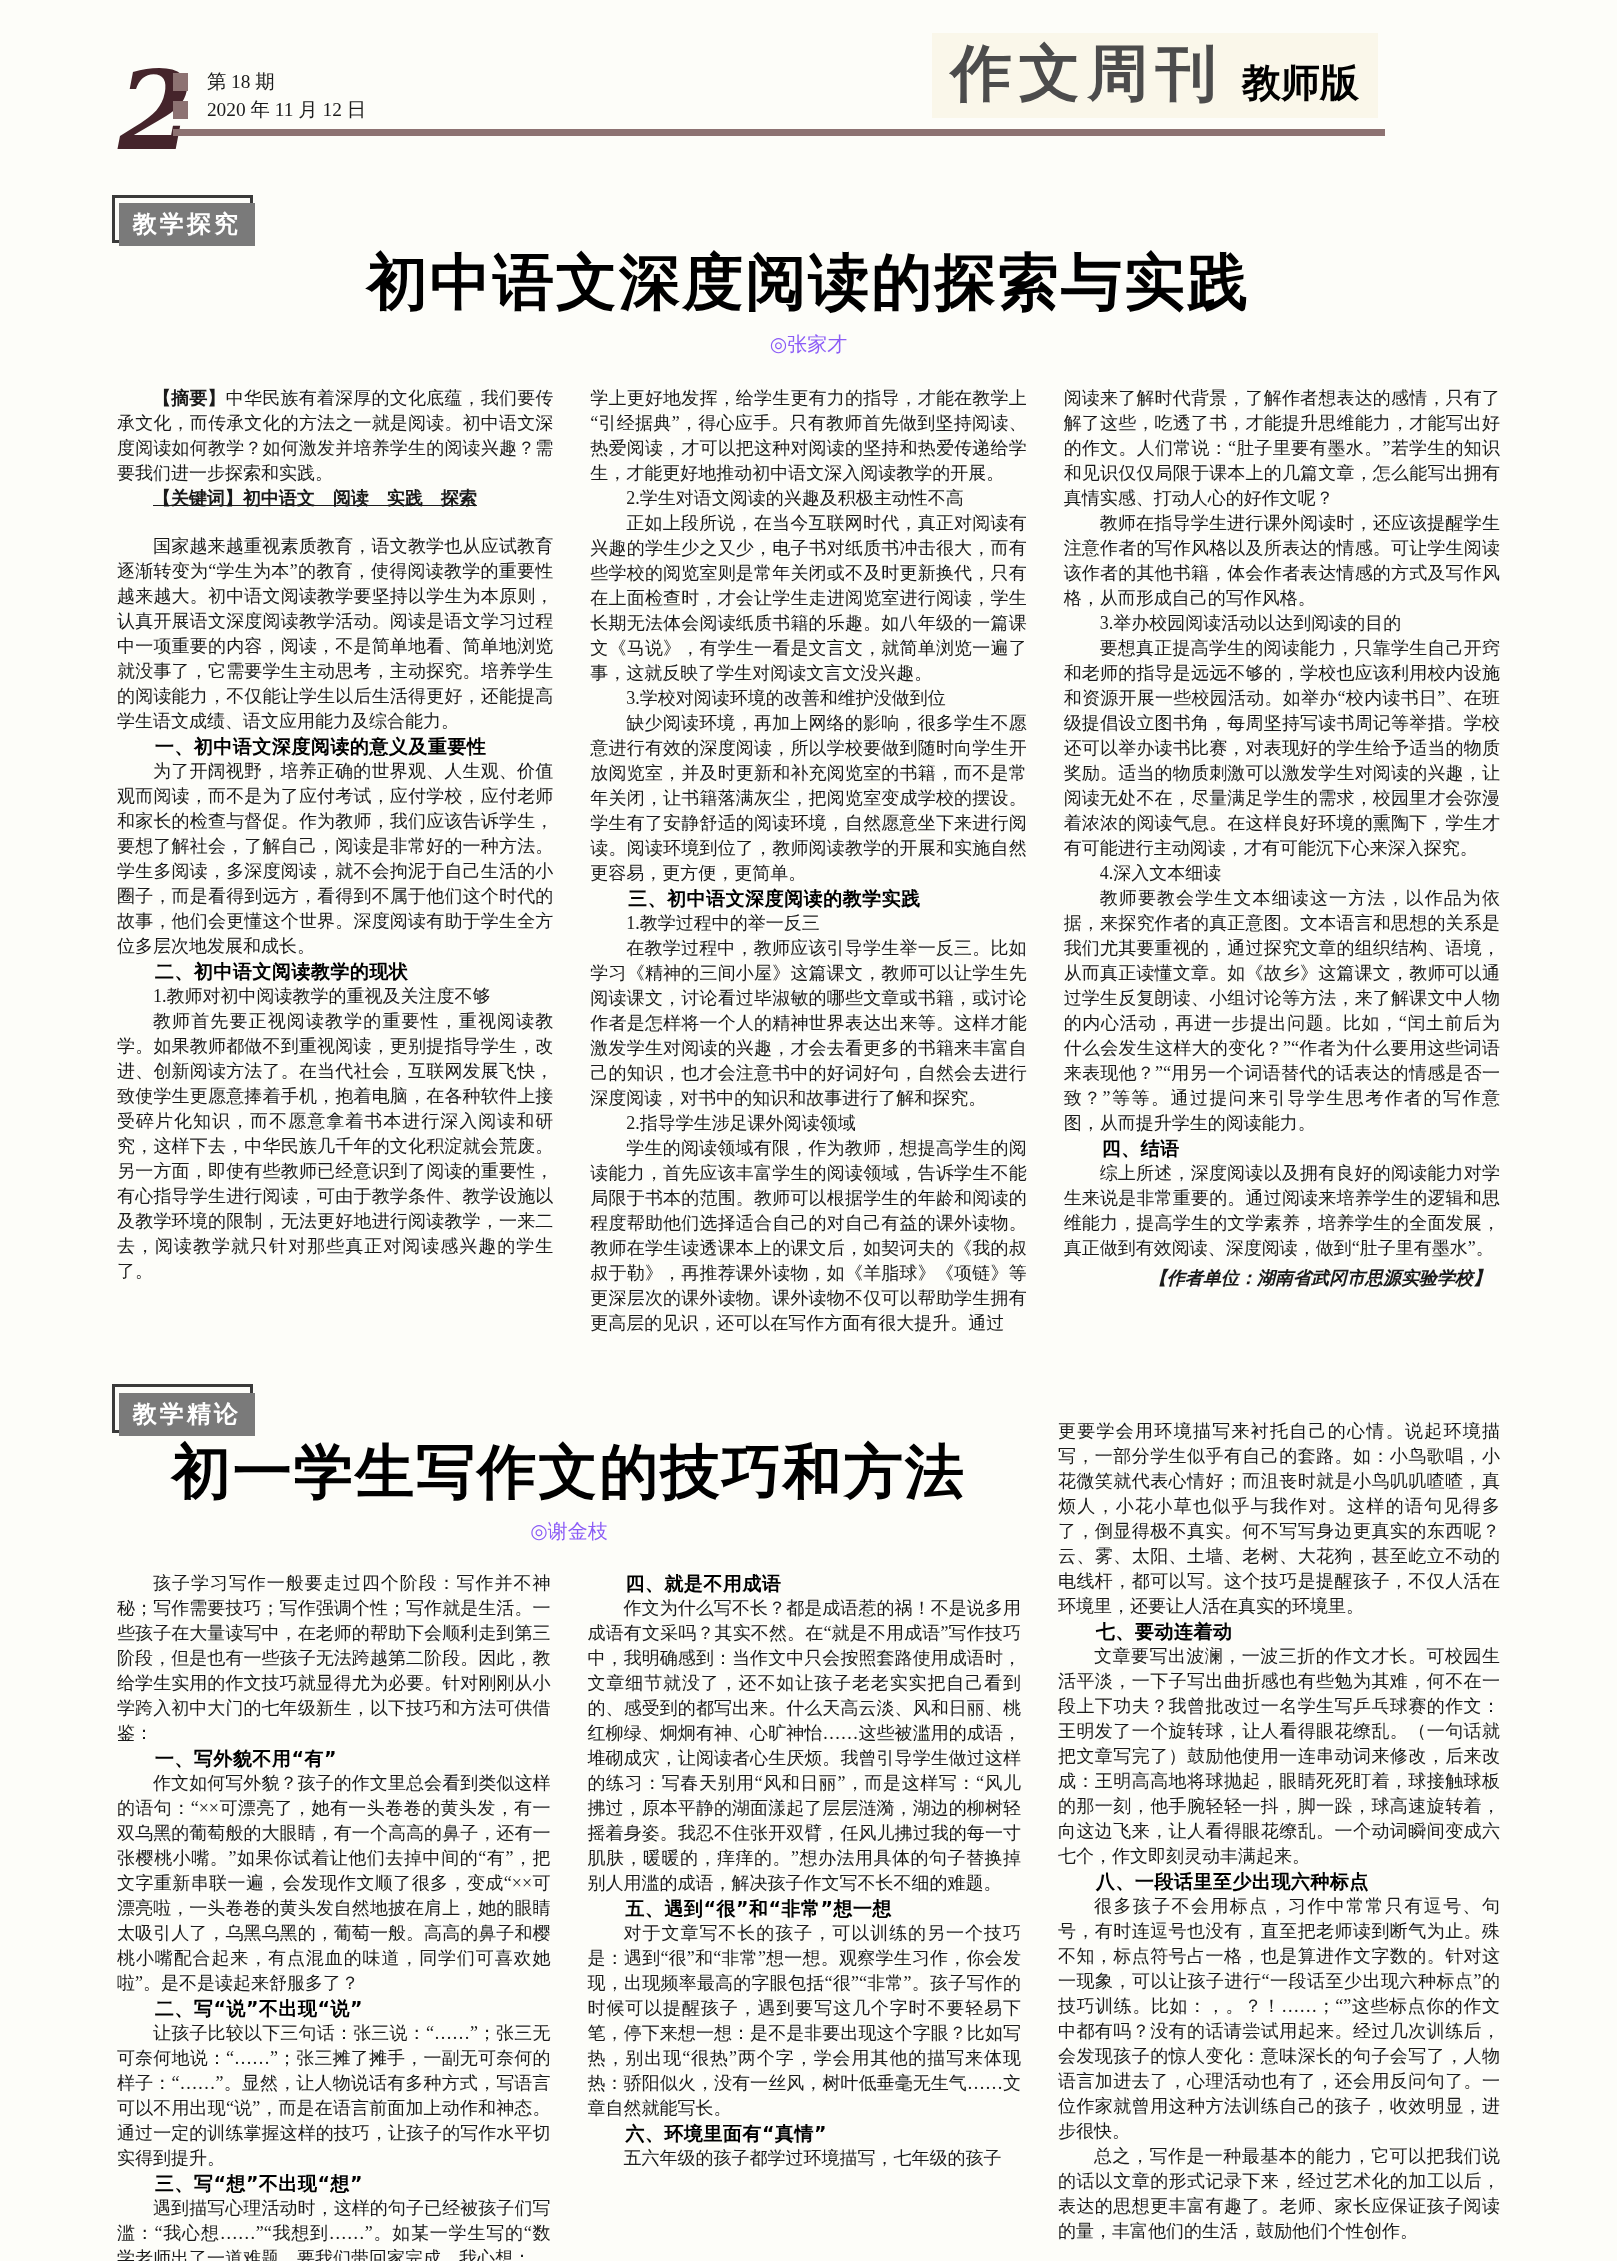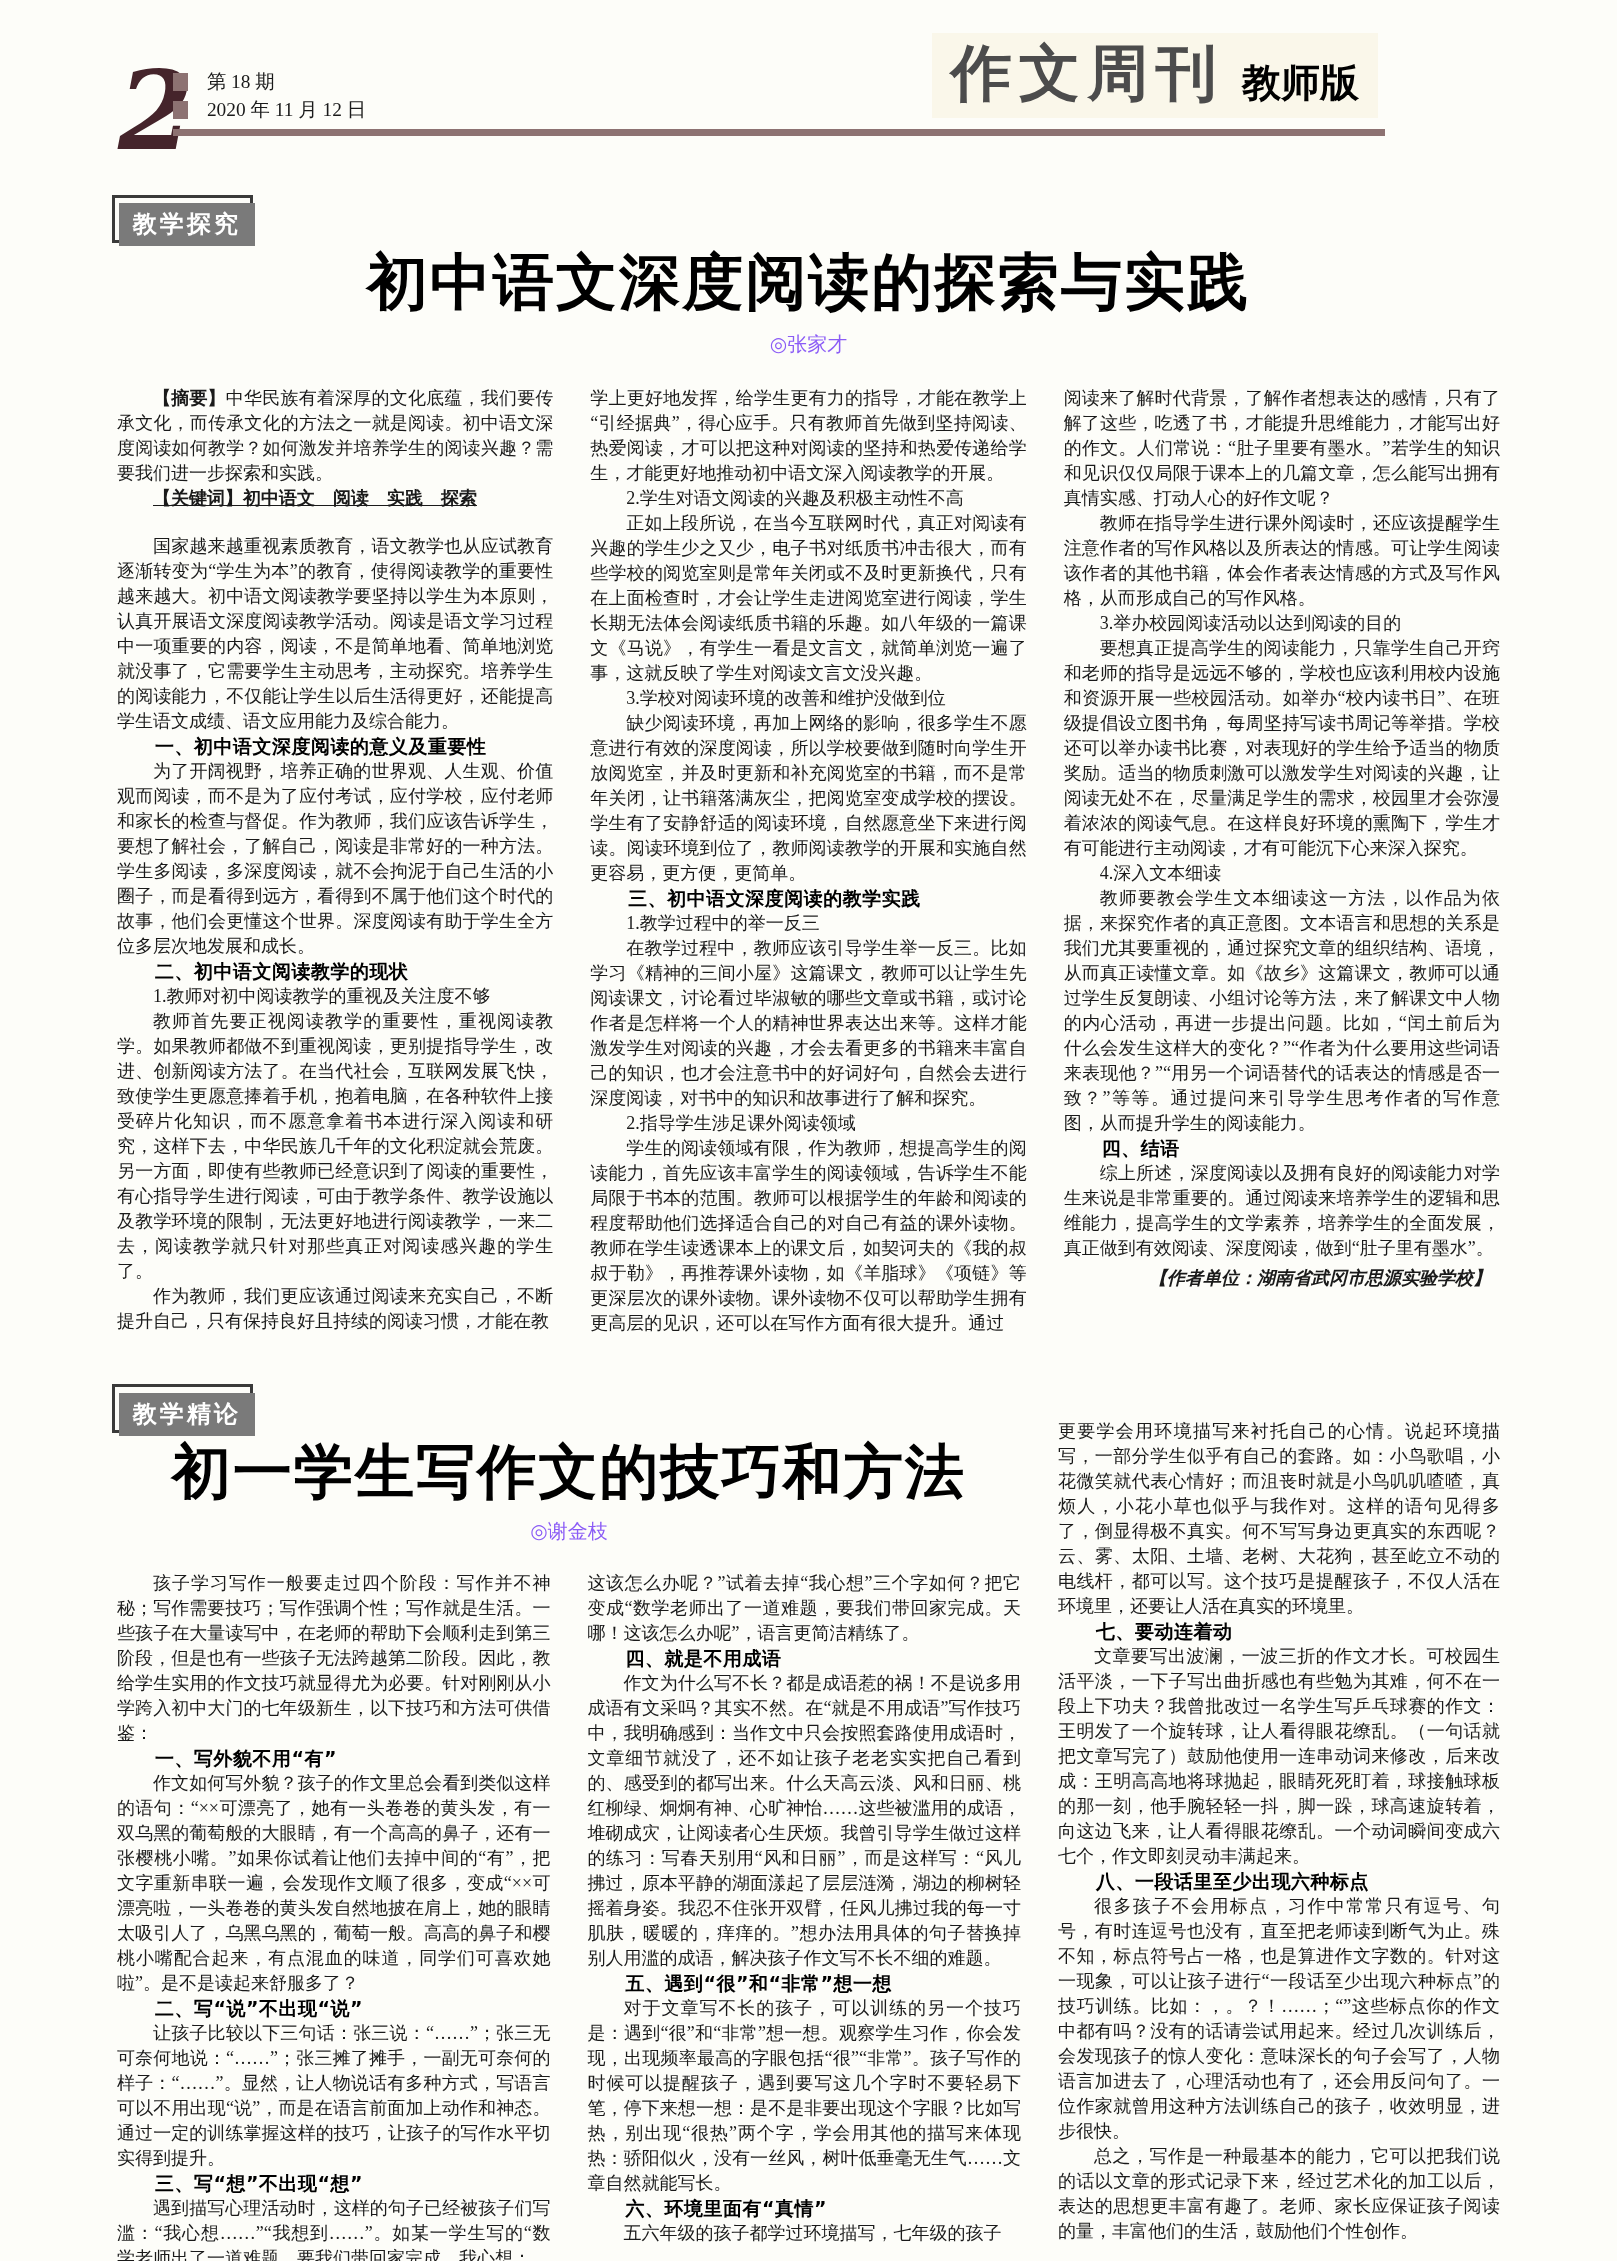--- a/index.html
+++ b/index.html
@@ -122,21 +122,20 @@
         <div class="col">
             <p class="para"><span class="lbl">【摘要】</span>中华民族有着深厚的文化底蕴，我们要传承文化，而传承文化的方法之一就是阅读。初中语文深度阅读如何教学？如何激发并培养学生的阅读兴趣？需要我们进一步探索和实践。</p>
             <p class="para bold"><span class="lbl">【关键词】</span>初中语文　阅读　实践　探索</p>
             <div class="gap"></div>
             <p class="para">国家越来越重视素质教育，语文教学也从应试教育逐渐转变为“学生为本”的教育，使得阅读教学的重要性越来越大。初中语文阅读教学要坚持以学生为本原则，认真开展语文深度阅读教学活动。阅读是语文学习过程中一项重要的内容，阅读，不是简单地看、简单地浏览就没事了，它需要学生主动思考，主动探究。培养学生的阅读能力，不仅能让学生以后生活得更好，还能提高学生语文成绩、语文应用能力及综合能力。</p>
             <div class="h2">一、初中语文深度阅读的意义及重要性</div>
             <p class="para">为了开阔视野，培养正确的世界观、人生观、价值观而阅读，而不是为了应付考试，应付学校，应付老师和家长的检查与督促。作为教师，我们应该告诉学生，要想了解社会，了解自己，阅读是非常好的一种方法。学生多阅读，多深度阅读，就不会拘泥于自己生活的小圈子，而是看得到远方，看得到不属于他们这个时代的故事，他们会更懂这个世界。深度阅读有助于学生全方位多层次地发展和成长。</p>
             <div class="h2">二、初中语文阅读教学的现状</div>
             <div class="sub">1.教师对初中阅读教学的重视及关注度不够</div>
             <p class="para">教师首先要正视阅读教学的重要性，重视阅读教学。如果教师都做不到重视阅读，更别提指导学生，改进、创新阅读方法了。在当代社会，互联网发展飞快，致使学生更愿意捧着手机，抱着电脑，在各种软件上接受碎片化知识，而不愿意拿着书本进行深入阅读和研究，这样下去，中华民族几千年的文化积淀就会荒废。另一方面，即使有些教师已经意识到了阅读的重要性，有心指导学生进行阅读，可由于教学条件、教学设施以及教学环境的限制，无法更好地进行阅读教学，一来二去，阅读教学就只针对那些真正对阅读感兴趣的学生了。</p>
-            <p class="para">作为教师，我们更应该通过阅读来充实自己，不断提升自己，只有保持良好且持续的阅读习惯，才能在教</p>
           </div>
         <div class="col">
             <p class="para cont">学上更好地发挥，给学生更有力的指导，才能在教学上“引经据典”，得心应手。只有教师首先做到坚持阅读、热爱阅读，才可以把这种对阅读的坚持和热爱传递给学生，才能更好地推动初中语文深入阅读教学的开展。</p>
             <div class="sub">2.学生对语文阅读的兴趣及积极主动性不高</div>
             <p class="para">正如上段所说，在当今互联网时代，真正对阅读有兴趣的学生少之又少，电子书对纸质书冲击很大，而有些学校的阅览室则是常年关闭或不及时更新换代，只有在上面检查时，才会让学生走进阅览室进行阅读，学生长期无法体会阅读纸质书籍的乐趣。如八年级的一篇课文《马说》，有学生一看是文言文，就简单浏览一遍了事，这就反映了学生对阅读文言文没兴趣。</p>
             <div class="sub">3.学校对阅读环境的改善和维护没做到位</div>
             <p class="para">缺少阅读环境，再加上网络的影响，很多学生不愿意进行有效的深度阅读，所以学校要做到随时向学生开放阅览室，并及时更新和补充阅览室的书籍，而不是常年关闭，让书籍落满灰尘，把阅览室变成学校的摆设。学生有了安静舒适的阅读环境，自然愿意坐下来进行阅读。阅读环境到位了，教师阅读教学的开展和实施自然更容易，更方便，更简单。</p>
             <div class="h2">三、初中语文深度阅读的教学实践</div>
             <div class="sub">1.教学过程中的举一反三</div>
             <p class="para">在教学过程中，教师应该引导学生举一反三。比如学习《精神的三间小屋》这篇课文，教师可以让学生先阅读课文，讨论看过毕淑敏的哪些文章或书籍，或讨论作者是怎样将一个人的精神世界表达出来等。这样才能激发学生对阅读的兴趣，才会去看更多的书籍来丰富自己的知识，也才会注意书中的好词好句，自然会去进行深度阅读，对书中的知识和故事进行了解和探究。</p>
@@ -170,21 +169,20 @@
             <div class="col">
                 <p class="para">孩子学习写作一般要走过四个阶段：写作并不神秘；写作需要技巧；写作强调个性；写作就是生活。一些孩子在大量读写中，在老师的帮助下会顺利走到第三阶段，但是也有一些孩子无法跨越第二阶段。因此，教给学生实用的作文技巧就显得尤为必要。针对刚刚从小学跨入初中大门的七年级新生，以下技巧和方法可供借鉴：</p>
                 <div class="h2">一、写外貌不用“有”</div>
                 <p class="para">作文如何写外貌？孩子的作文里总会看到类似这样的语句：“××可漂亮了，她有一头卷卷的黄头发，有一双乌黑的葡萄般的大眼睛，有一个高高的鼻子，还有一张樱桃小嘴。”如果你试着让他们去掉中间的“有”，把文字重新串联一遍，会发现作文顺了很多，变成“××可漂亮啦，一头卷卷的黄头发自然地披在肩上，她的眼睛太吸引人了，乌黑乌黑的，葡萄一般。高高的鼻子和樱桃小嘴配合起来，有点混血的味道，同学们可喜欢她啦”。是不是读起来舒服多了？</p>
                 <div class="h2">二、写“说”不出现“说”</div>
                 <p class="para">让孩子比较以下三句话：张三说：“……”；张三无可奈何地说：“……”；张三摊了摊手，一副无可奈何的样子：“……”。显然，让人物说话有多种方式，写语言可以不用出现“说”，而是在语言前面加上动作和神态。通过一定的训练掌握这样的技巧，让孩子的写作水平切实得到提升。</p>
                 <div class="h2">三、写“想”不出现“想”</div>
                 <p class="para">遇到描写心理活动时，这样的句子已经被孩子们写滥：“我心想……”“我想到……”。如某一学生写的“数学老师出了一道难题，要我们带回家完成，我心想：</p>
               </div>
             <div class="col">
-                <p class="para cont">这该怎么办呢？”试着去掉“我心想”三个字如何？把它变成“数学老师出了一道难题，要我们带回家完成。天哪！这该怎么办呢”，语言更简洁精练了。</p>
                 <div class="h2">四、就是不用成语</div>
                 <p class="para">作文为什么写不长？都是成语惹的祸！不是说多用成语有文采吗？其实不然。在“就是不用成语”写作技巧中，我明确感到：当作文中只会按照套路使用成语时，文章细节就没了，还不如让孩子老老实实把自己看到的、感受到的都写出来。什么天高云淡、风和日丽、桃红柳绿、炯炯有神、心旷神怡……这些被滥用的成语，堆砌成灾，让阅读者心生厌烦。我曾引导学生做过这样的练习：写春天别用“风和日丽”，而是这样写：“风儿拂过，原本平静的湖面漾起了层层涟漪，湖边的柳树轻摇着身姿。我忍不住张开双臂，任风儿拂过我的每一寸肌肤，暖暖的，痒痒的。”想办法用具体的句子替换掉别人用滥的成语，解决孩子作文写不长不细的难题。</p>
                 <div class="h2">五、遇到“很”和“非常”想一想</div>
                 <p class="para">对于文章写不长的孩子，可以训练的另一个技巧是：遇到“很”和“非常”想一想。观察学生习作，你会发现，出现频率最高的字眼包括“很”“非常”。孩子写作的时候可以提醒孩子，遇到要写这几个字时不要轻易下笔，停下来想一想：是不是非要出现这个字眼？比如写热，别出现“很热”两个字，学会用其他的描写来体现热：骄阳似火，没有一丝风，树叶低垂毫无生气……文章自然就能写长。</p>
                 <div class="h2">六、环境里面有“真情”</div>
                 <p class="para">五六年级的孩子都学过环境描写，七年级的孩子</p>
               </div>
           </div>
         </div>
         <div class="a2-right col">

